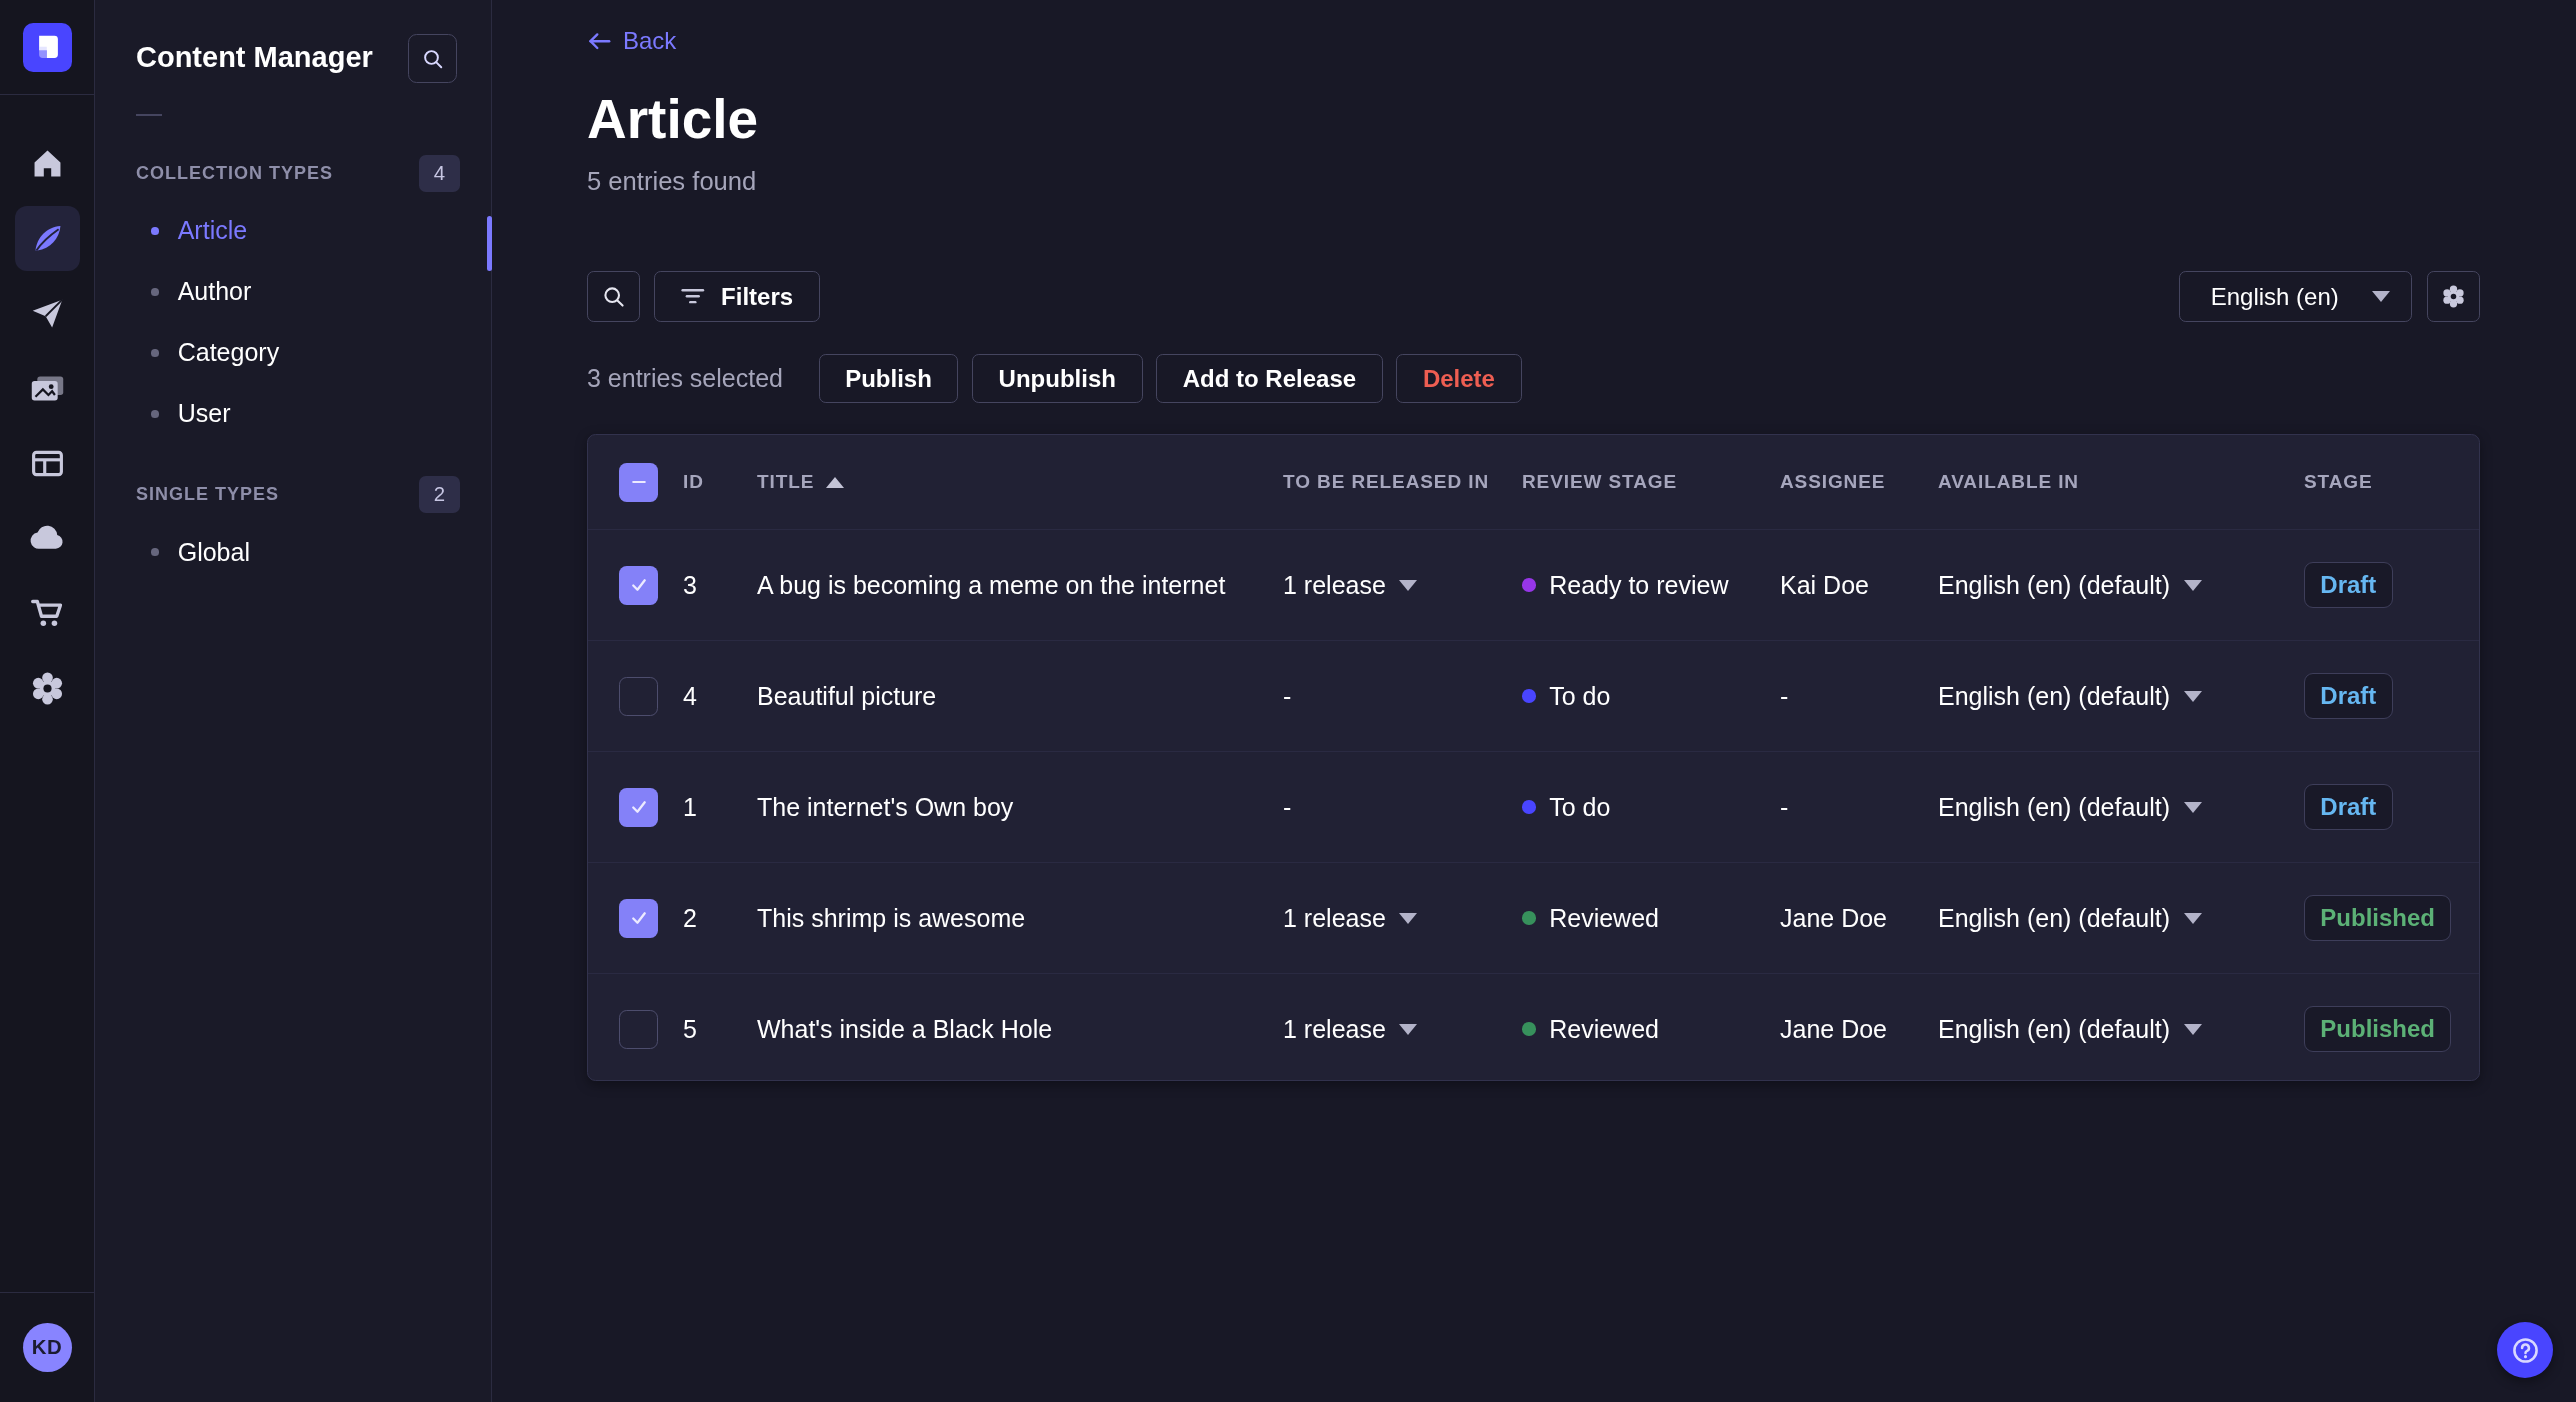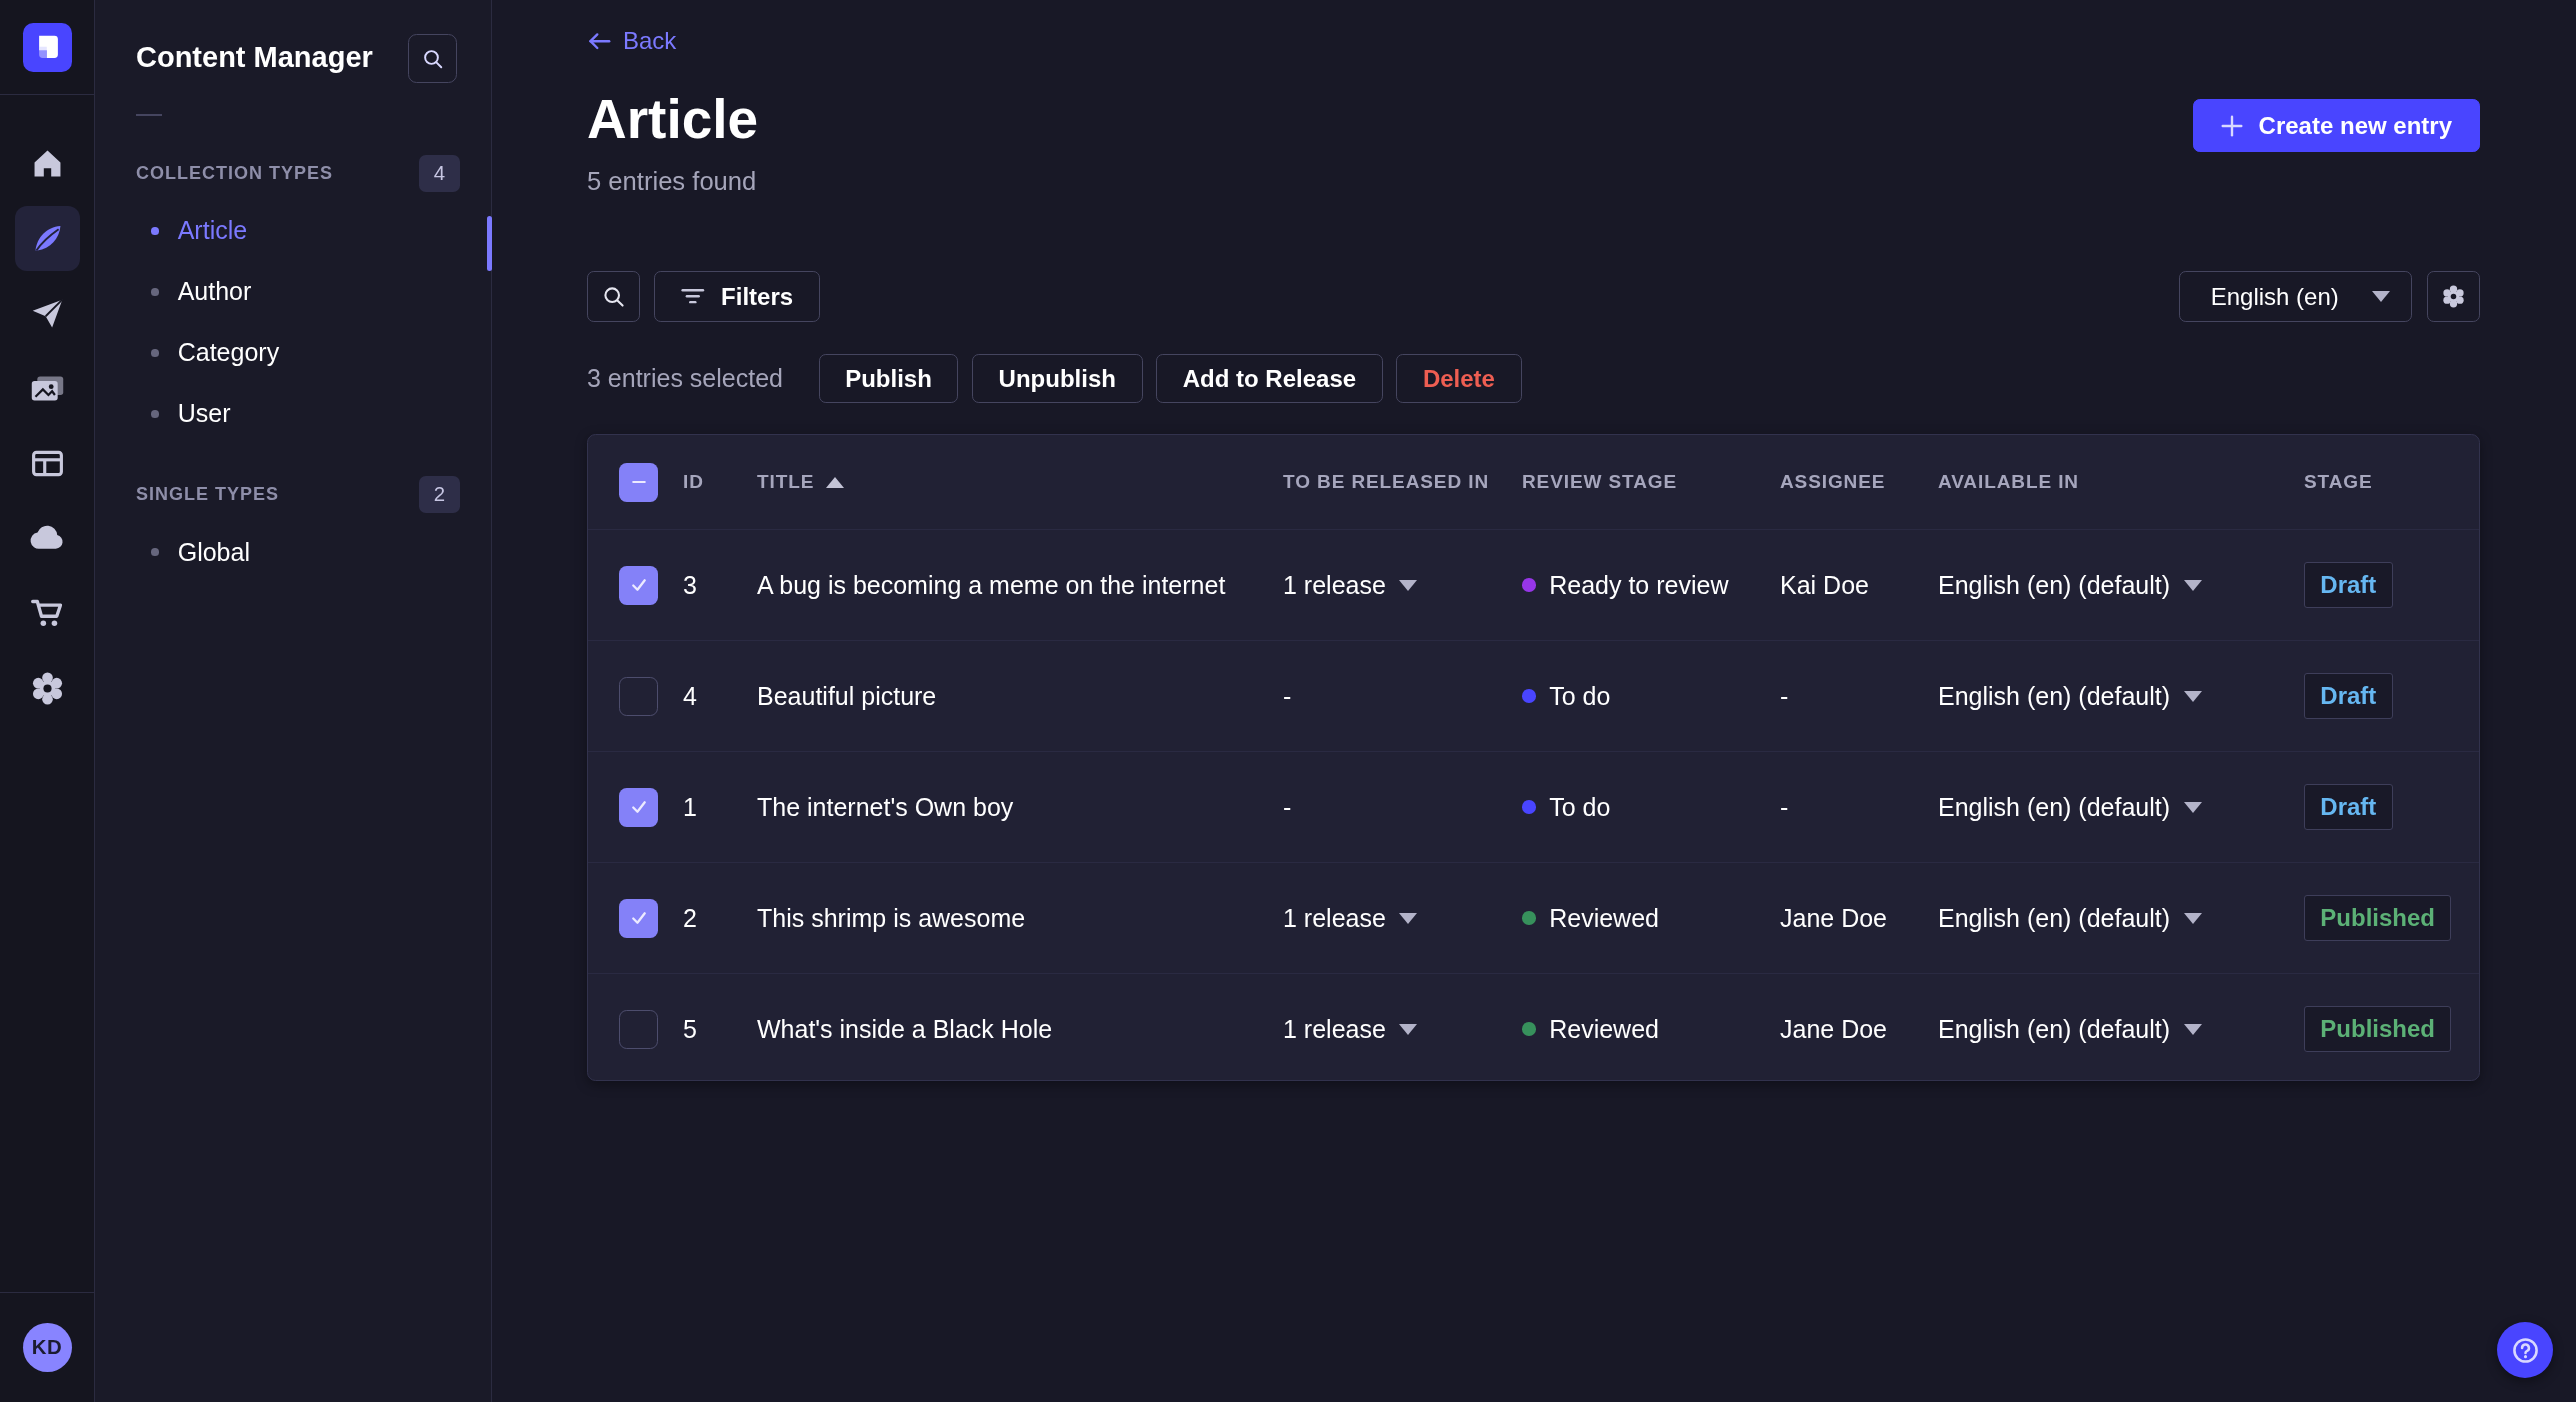--- a/index.html
+++ b/index.html
@@ -63,21 +63,21 @@
   .cell { display:flex; align-items:center; gap:13.6px; }
   .checkbox { width:39px; height:39px; border-radius:7.7px; display:flex; align-items:center; justify-content:center; cursor:pointer; }
   .checkbox.on { background:var(--checkbox); }
   .checkbox.off { background:transparent; border:0.9px solid #4d4d6d; }
   .caret { width:0; height:0; border-left:9.4px solid transparent; border-right:9.4px solid transparent; border-top:11px solid #b3b3c9; }
   .sort-asc { width:0; height:0; border-left:9.4px solid transparent; border-right:9.4px solid transparent; border-bottom:11px solid #c3c3d6; }
   .dot { width:13.6px; height:13.6px; border-radius:50%; flex:none; }
   .dot.todo { background:var(--stage_todo); }
   .dot.ready { background:var(--stage_ready); }
   .dot.reviewed { background:var(--stage_reviewed); }
-  .badge { height:46px; padding:0 15.3px; border-radius:3px; border:0.9px solid #3e3e5a; background:#191928; font-size:24px; font-weight:600; display:inline-flex; align-items:center; }
+  .badge { height:46px; padding:0 15.3px; border-radius:9px; border:0.9px solid #3e3e5a; background:#191928; font-size:24px; font-weight:600; display:inline-flex; align-items:center; }
   .badge.draft { color:var(--status_draft); }
   .badge.published { color:var(--status_published); }
   .status-cell { justify-content:flex-start; }
 
   .help-fab { position:absolute; right:23px; bottom:24px; width:56px; height:56px; border-radius:50%; background:var(--accent); display:flex; align-items:center; justify-content:center; cursor:pointer; box-shadow:0 3.4px 10.2px rgba(0,0,0,.4); }
 </style>
 </head>
 <body>
 
 <div id="app">
@@ -217,27 +217,20 @@
       <svg width="24" height="20.4" viewBox="0 0 28 24">
         <line x1="4" y1="12" x2="26" y2="12" stroke="currentColor" stroke-width="2.8" stroke-linecap="round"></line>
         <polyline points="12,4 4,12 12,20" fill="none" stroke="currentColor" stroke-width="2.8" stroke-linecap="round" stroke-linejoin="round"></polyline>
       </svg>
       <span>Back</span>
     </a>
 
     <h1 class="page-title">Article</h1>
     <div class="page-subtitle">5 entries found</div>
 
-    <button class="create-btn">
-      <svg width="22" height="22" viewBox="0 0 26 26">
-        <line x1="13" y1="2" x2="13" y2="24" stroke="#d9d8ff" stroke-width="2.8" stroke-linecap="round"></line>
-        <line x1="2" y1="13" x2="24" y2="13" stroke="#d9d8ff" stroke-width="2.8" stroke-linecap="round"></line>
-      </svg>
-      <span>Create new entry</span>
-    </button>
 
     <div class="toolbar">
       <button class="sq-btn">
         <svg width="25.6" height="25.6" viewBox="0 0 32 32">
           <circle cx="14" cy="14" r="8.5" fill="none" stroke="currentColor" stroke-width="2.6"></circle>
           <line x1="20.5" y1="20.5" x2="27" y2="27" stroke="currentColor" stroke-width="2.6" stroke-linecap="round"></line>
         </svg>
       </button>
       <button class="filters-btn">
         <svg width="25.6" height="20.4" viewBox="0 0 30 24">

